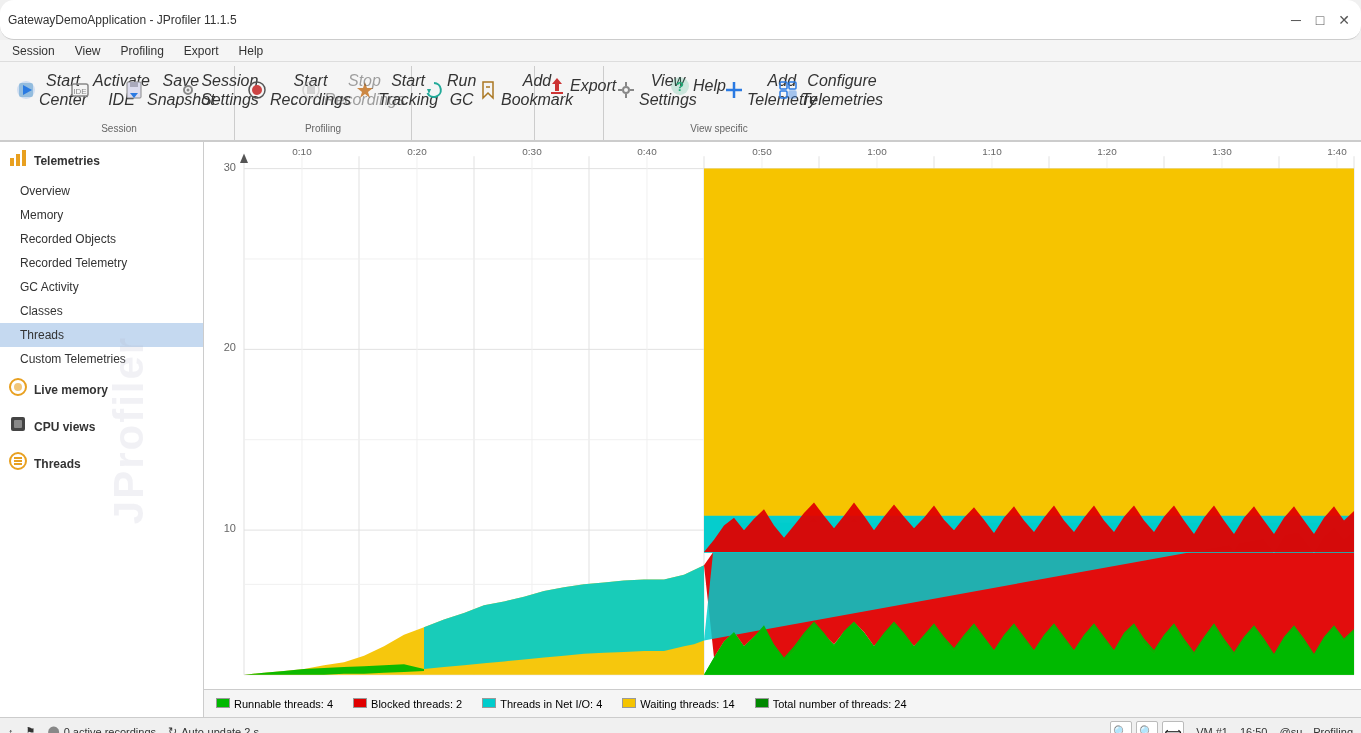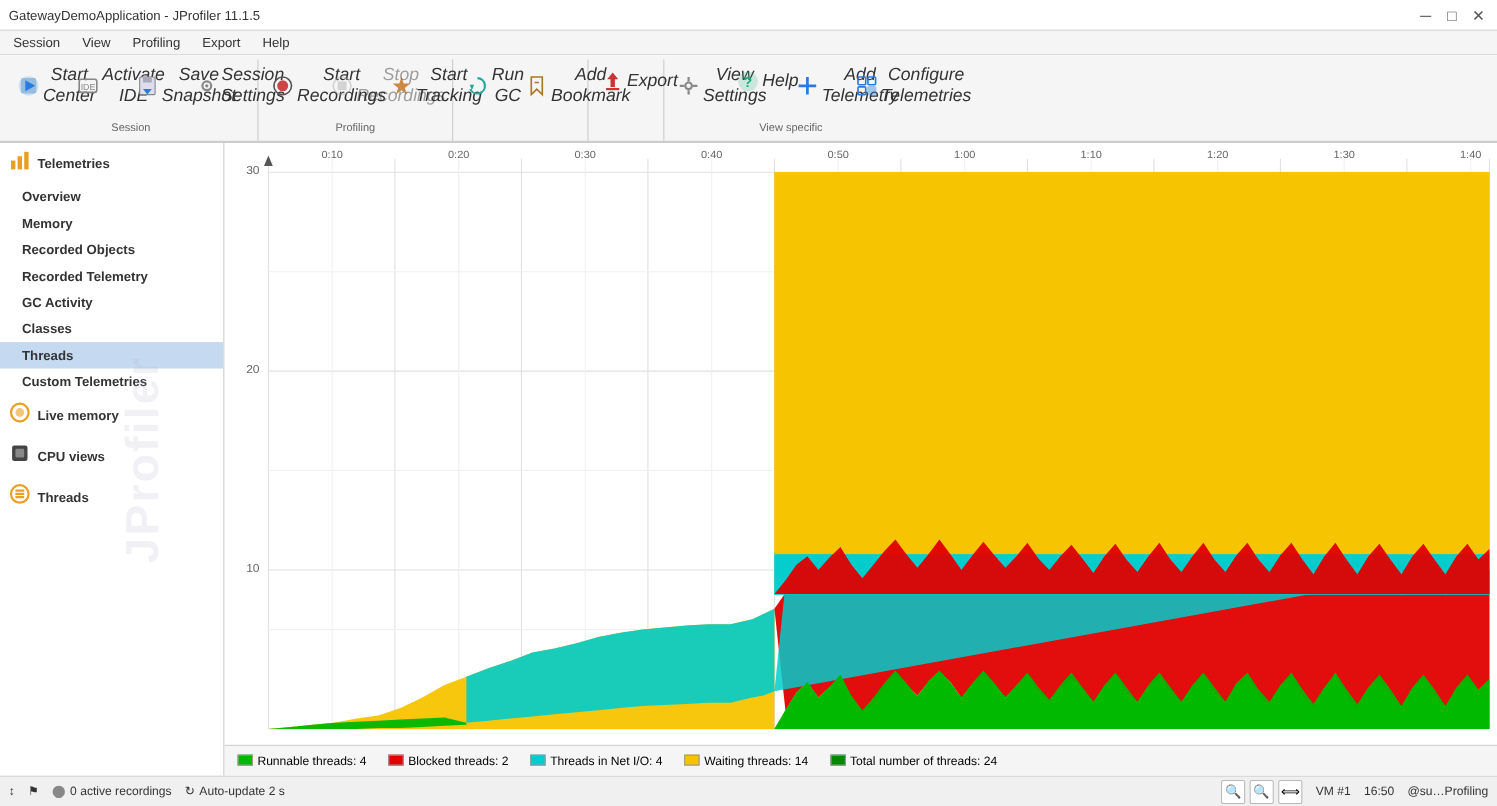--- a/index.html
+++ b/index.html
@@ -1,27 +1,28 @@
 <!DOCTYPE html>
 <html><head>
   <meta charset="utf-8">
   <style>
     * { margin: 0; padding: 0; box-sizing: border-box; }
     body { font-family: 'Segoe UI', Arial, sans-serif; font-size: 12px; background: #f0f0f0; overflow: hidden; width: 1361px; height: 733px; }
 
     
     .titlebar {
       background: #fff;
-      height: 28px;
+      height: 40px;
       display: flex;
       align-items: center;
       justify-content: space-between;
       padding: 0 8px;
       border-bottom: 1px solid #ccc;
       font-size: 12px;
+      border-radius: 14px;
     }
     .titlebar-title { font-size: 12px; color: #333; }
     .titlebar-controls { display: flex; gap: 6px; }
     .titlebar-btn {
       width: 18px; height: 18px;
       background: none; border: none; cursor: pointer;
       font-size: 14px; line-height: 18px; text-align: center;
       color: #555;
     }
 
@@ -116,21 +117,20 @@
       font-weight: bold;
       color: #333;
     }
     .sidebar-section-header .icon { font-size: 18px; }
     .sidebar-item {
       padding: 5px 12px 5px 20px;
       cursor: pointer;
       font-size: 12px;
       color: #333;
       border-radius: 0;
-      font-weight: bold;
     }
     .sidebar-item.active { background: #c5d9f0; }
     .sidebar-watermark {
       position: absolute;
       right: -20px;
       top: 50%;
       transform: translateY(-50%) rotate(-90deg);
       font-size: 42px;
       font-weight: bold;
       color: rgba(180,180,200,0.18);

